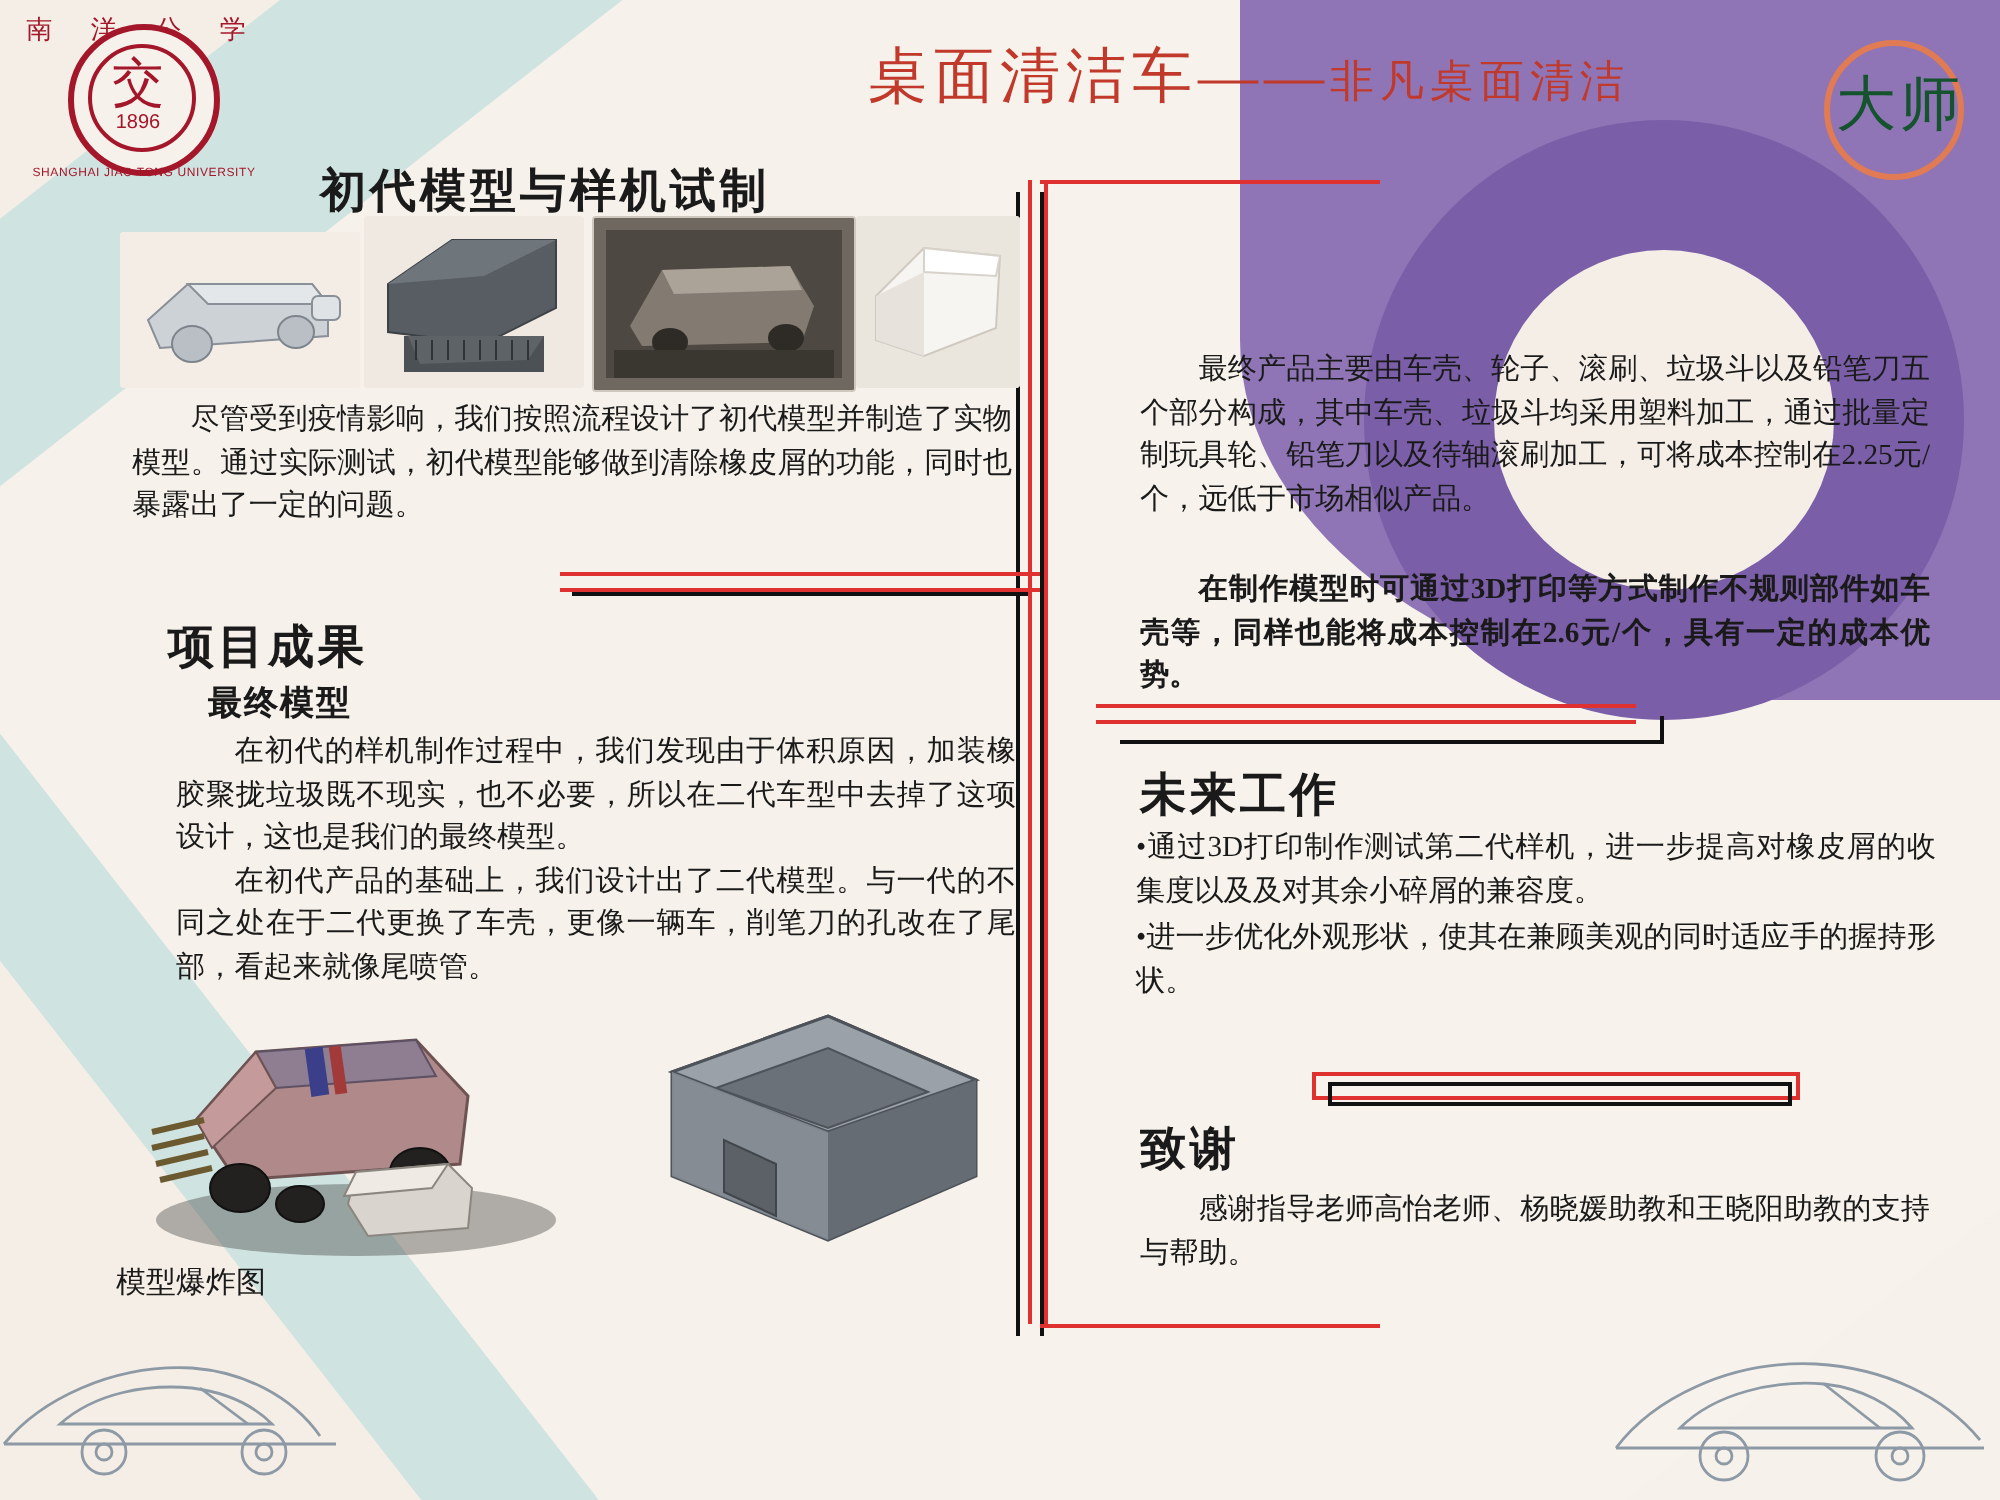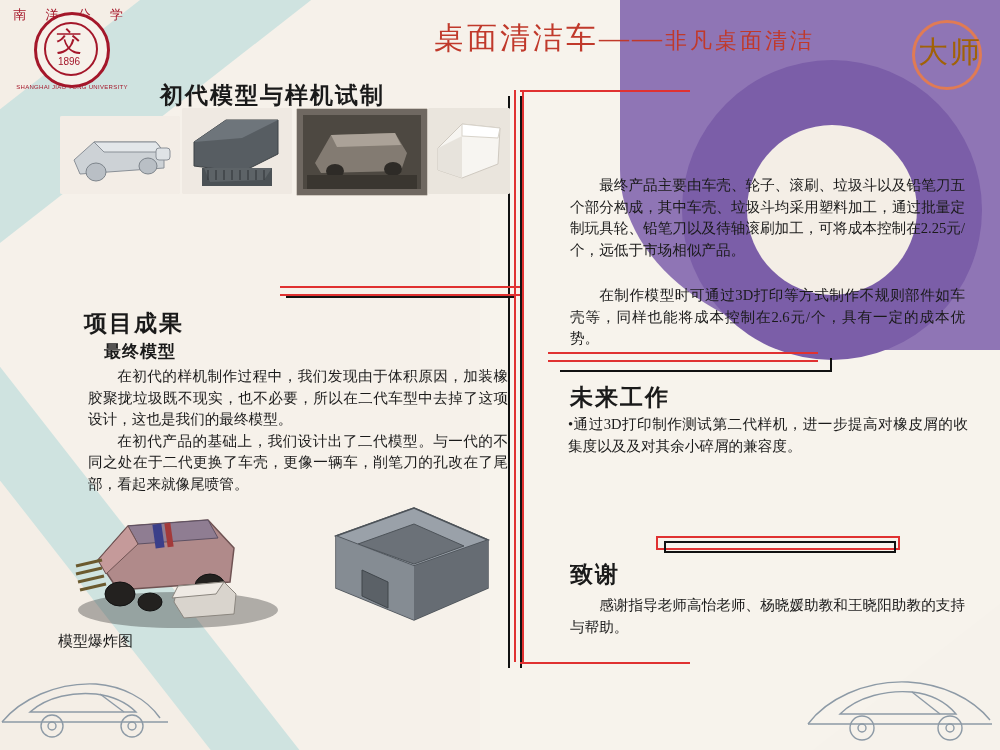--- a/index.html
+++ b/index.html
@@ -170,21 +170,21 @@
     width: 64px;
     height: 64px;
     border: 3px solid #e07b54;
     border-radius: 50%;
   }
   .title-master {
     position: absolute;
     left: 528px;
     top: 14px;
     font-size: 30px;
-    color: #a16207;
+    color: #14532d;
     letter-spacing: 2px;
   }
 
   
   h2.sec {
     margin: 0;
     font-size: 23px;
     font-weight: bold;
     letter-spacing: 2px;
   }
@@ -221,21 +221,21 @@
 
   .render-left { position: absolute; left: 58px; top: 490px; width: 230px; height: 140px; }
   .render-right { position: absolute; left: 318px; top: 492px; width: 190px; height: 140px; }
   .cap-left { position: absolute; left: 58px; top: 632px; width: 230px; font-size: 15px; }
   .cap-right { position: absolute; left: 318px; top: 632px; width: 190px; text-align: center; font-size: 15px; }
 
   
   .final-prod-text { position: absolute; left: 570px; top: 70px; width: 395px; }
   .sec-cost-title { position: absolute; left: 600px; top: 145px; }
   .cost-text { position: absolute; left: 570px; top: 175px; width: 395px; }
-  .cost-text2 { position: absolute; left: 570px; top: 285px; width: 395px; }
+  .cost-text2 { position: absolute; left: 570px; top: 285px; width: 395px; font-weight: bold; }
 
   .sec-future-title { position: absolute; left: 570px; top: 382px; }
   .future-list { position: absolute; left: 568px; top: 414px; width: 400px; }
   .future-list li {
     list-style: none;
     font-size: 14.6px;
     line-height: 1.48;
     margin: 0 0 2px 0;
     text-align: justify;
   }
@@ -351,20 +351,23 @@
     </svg>
 
     <svg class="ph ph-4" viewBox="0 0 82 86">
       <rect width="82" height="86" fill="#eae5dd"></rect>
       <path d="M10 40 L34 16 L72 20 L70 56 L34 70 L10 62 Z" fill="#f7f5f1" stroke="#cfc9c0"></path>
       <path d="M34 16 L72 20 L70 30 L34 28 Z" fill="#ffffff" stroke="#d8d3ca"></path>
       <path d="M10 40 L34 28 L34 70 L10 62 Z" fill="#e7e3dc"></path>
     </svg>
   </div>
 
+  <div class="proto-text">
+    <p class="body">尽管受到疫情影响，我们按照流程设计了初代模型并制造了实物模型。通过实际测试，初代模型能够做到清除橡皮屑的功能，同时也暴露出了一定的问题。</p>
+  </div>
 
   <h2 class="sec sec-results-title">项目成果</h2>
   <h3 class="sub sec-final-sub">最终模型</h3>
 
   <div class="final-text">
     <p class="body">在初代的样机制作过程中，我们发现由于体积原因，加装橡胶聚拢垃圾既不现实，也不必要，所以在二代车型中去掉了这项设计，这也是我们的最终模型。</p>
     <p class="body">在初代产品的基础上，我们设计出了二代模型。与一代的不同之处在于二代更换了车壳，更像一辆车，削笔刀的孔改在了尾部，看起来就像尾喷管。</p>
   </div>
 
   <svg class="render-left" viewBox="0 0 230 140">
@@ -405,20 +408,21 @@
     <p class="body">最终产品主要由车壳、轮子、滚刷、垃圾斗以及铅笔刀五个部分构成，其中车壳、垃圾斗均采用塑料加工，通过批量定制玩具轮、铅笔刀以及待轴滚刷加工，可将成本控制在2.25元/个，远低于市场相似产品。</p>
   </div>
   <div class="cost-text2">
     <p class="body">在制作模型时可通过3D打印等方式制作不规则部件如车壳等，同样也能将成本控制在2.6元/个，具有一定的成本优势。</p>
   </div>
 
   <h2 class="sec sec-future-title">未来工作</h2>
   <div class="future-list">
     <ul>
       <li class="bullet">通过3D打印制作测试第二代样机，进一步提高对橡皮屑的收集度以及及对其余小碎屑的兼容度。</li>
+      <li class="bullet">进一步优化外观形状，使其在兼顾美观的同时适应手的握持形状。</li>
     </ul>
   </div>
 
   <h2 class="sec sec-thanks-title">致谢</h2>
   <div class="thanks-text">
     <p class="body">感谢指导老师高怡老师、杨晓媛助教和王晓阳助教的支持与帮助。</p>
   </div>
 
   <svg class="car-sketch-left" viewBox="0 0 180 90">
     <g fill="none" stroke="#8d9aa6" stroke-width="1.4">

